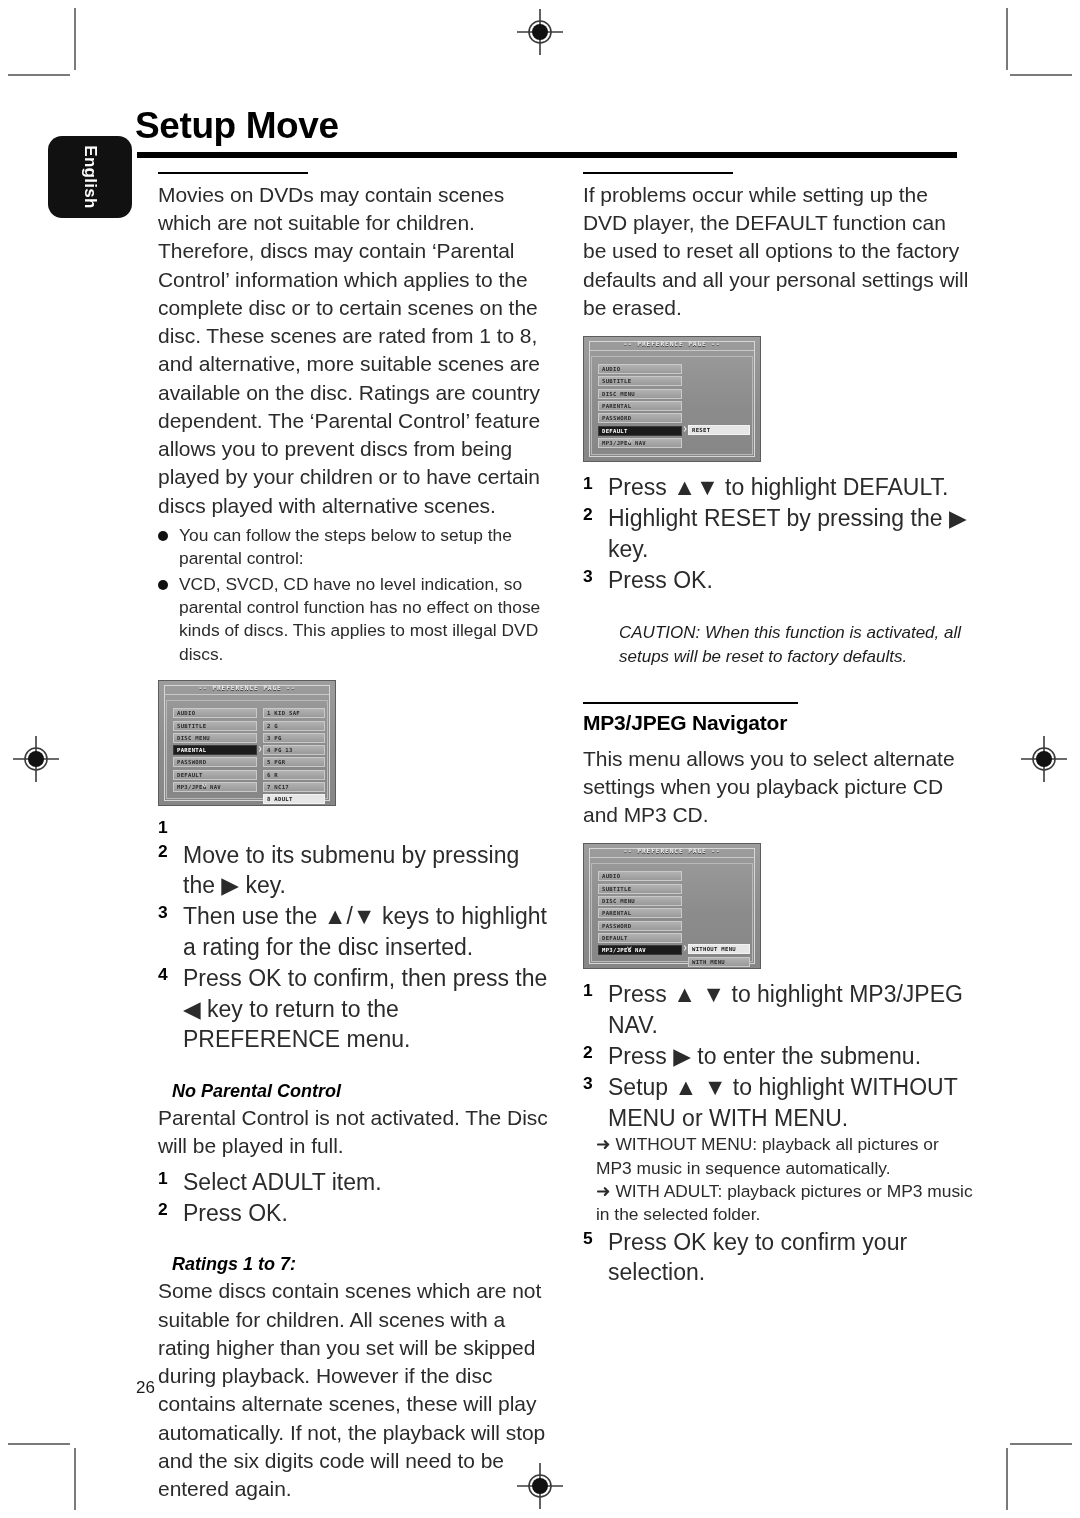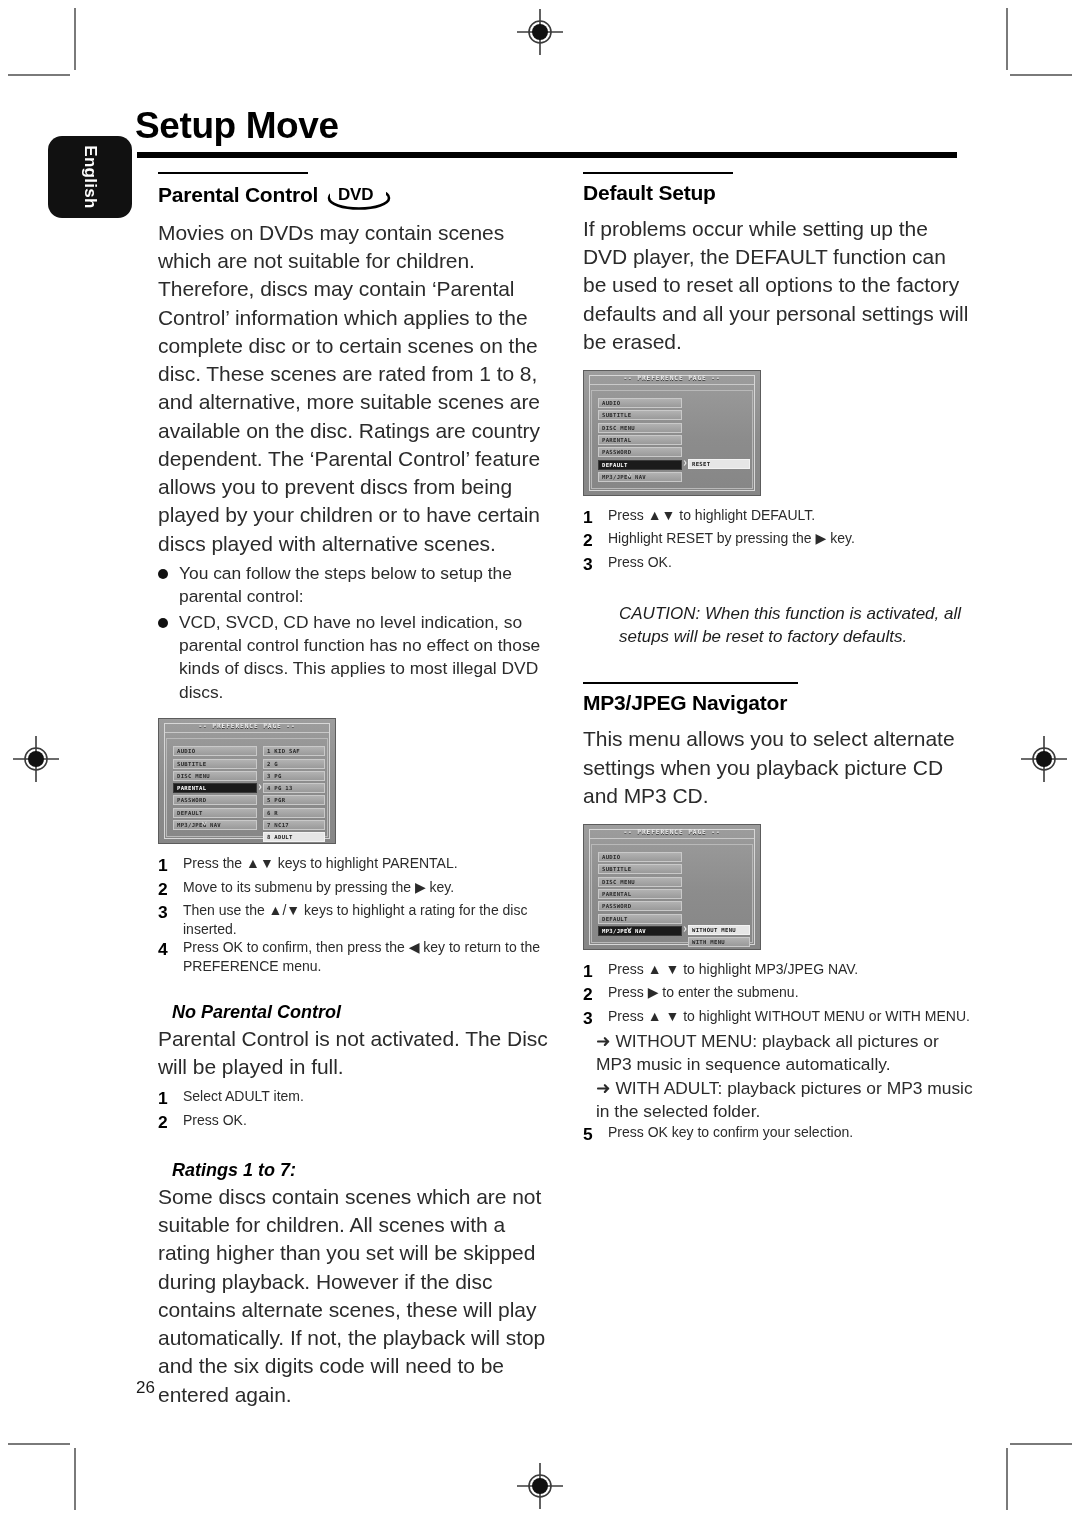--- a/index.html
+++ b/index.html
@@ -156,21 +156,21 @@
   .step .num {
     flex: 0 0 auto;
     width: 14px;
     font-weight: bold;
     font-size: 17.4px;
     color: #000;
     text-align: left;
     line-height: 1.34;
   }
   .step .stext {
-    font-size: 14px;
+    font-size: 23px;
     line-height: 1.34;
     color: #2b2b2b;
   }
   .substep {
     font-size: 17.4px;
     line-height: 1.34;
     color: #2b2b2b;
     margin-left: 13px;
   }
 
@@ -342,30 +342,20 @@
   <div class="title">Setup Move</div>
   <div class="title-rule"></div>
 
   <div class="lang-tab">
     <span>English</span>
   </div>
 
   <div class="col col-left">
 
     <div class="sec-rule"></div>
-    <h2 class="heading">
-      <span>Parental Control</span>
-      <span class="dvd-logo">
-        <svg width="66" height="28" viewBox="0 0 66 28">
-          <ellipse cx="33" cy="15" rx="30" ry="10.5" fill="none" stroke="#000" stroke-width="2.6"></ellipse>
-          <rect x="4" y="0" width="56" height="15" fill="#fff"></rect>
-          <text x="12" y="17" font-family="Liberation Sans, sans-serif" font-size="17" font-weight="bold" fill="#000">DVD</text>
-        </svg>
-      </span>
-    </h2>
 
     <p class="body">Movies on DVDs may contain scenes which are not suitable for children. Therefore, discs may contain ‘Parental Control’ information which applies to the complete disc or to certain scenes on the disc. These scenes are rated from 1 to 8, and alternative, more suitable scenes are available on the disc. Ratings are country dependent. The ‘Parental Control’ feature allows you to prevent discs from being played by your children or to have certain discs played with alternative scenes.</p>
 
     <div class="bullets">
       <div class="bullet">
         <span class="dot"></span>
         <span class="btext">You can follow the steps below to setup the parental control:</span>
       </div>
       <div class="bullet">
         <span class="dot"></span>
@@ -398,21 +388,20 @@
           <div class="osd-item">7 NC17</div>
           <div class="osd-item hl">8 ADULT</div>
         </div>
         <div class="osd-chev">⌄</div>
       </div>
     </div>
 
     <div class="steps">
       <div class="step">
         <span class="num">1</span>
-        <span class="stext">Press the ▲▼ keys to highlight PARENTAL.</span>
       </div>
       <div class="step">
         <span class="num">2</span>
         <span class="stext">Move to its submenu by pressing the ▶ key.</span>
       </div>
       <div class="step">
         <span class="num">3</span>
         <span class="stext">Then use the ▲/▼ keys to highlight a rating for the disc inserted.</span>
       </div>
       <div class="step">
@@ -435,21 +424,20 @@
       </div>
     </div>
 
     <h3 class="subheading">Ratings 1 to 7:</h3>
     <p class="body">Some discs contain scenes which are not suitable for children. All scenes with a rating higher than you set will be skipped during playback. However if the disc contains alternate scenes, these will play automatically. If not, the playback will stop and the six digits code will need to be entered again.</p>
   </div>
 
   <div class="col col-right">
 
     <div class="sec-rule"></div>
-    <h2 class="heading">Default Setup</h2>
     <p class="body">If problems occur while setting up the DVD player, the DEFAULT function can be used to reset all options to the factory defaults and all your personal settings will be erased.</p>
 
     <div class="osd">
       <div class="osd-inner"></div>
       <div class="osd-title">-- PREFERENCE PAGE --</div>
       <div class="osd-titlebar"></div>
       <div class="osd-body">
         <div class="osd-menu">
           <div class="osd-item">AUDIO</div>
           <div class="osd-item">SUBTITLE</div>
@@ -515,21 +503,21 @@
       <div class="step">
         <span class="num">1</span>
         <span class="stext">Press ▲ ▼ to highlight MP3/JPEG NAV.</span>
       </div>
       <div class="step">
         <span class="num">2</span>
         <span class="stext">Press ▶ to enter the submenu.</span>
       </div>
       <div class="step">
         <span class="num">3</span>
-        <span class="stext">Press ▲ ▼ to highlight WITHOUT MENU or WITH MENU.</span>
+        <span class="stext">Setup ▲ ▼ to highlight WITHOUT MENU or WITH MENU.</span>
       </div>
       <div class="substep">➜ WITHOUT MENU:  playback all pictures or MP3 music in sequence automatically.</div>
       <div class="substep">➜ WITH ADULT: playback pictures or MP3 music in the selected folder.</div>
       <div class="step">
         <span class="num">5</span>
         <span class="stext">Press OK key to confirm your selection.</span>
       </div>
     </div>
   </div>
 

